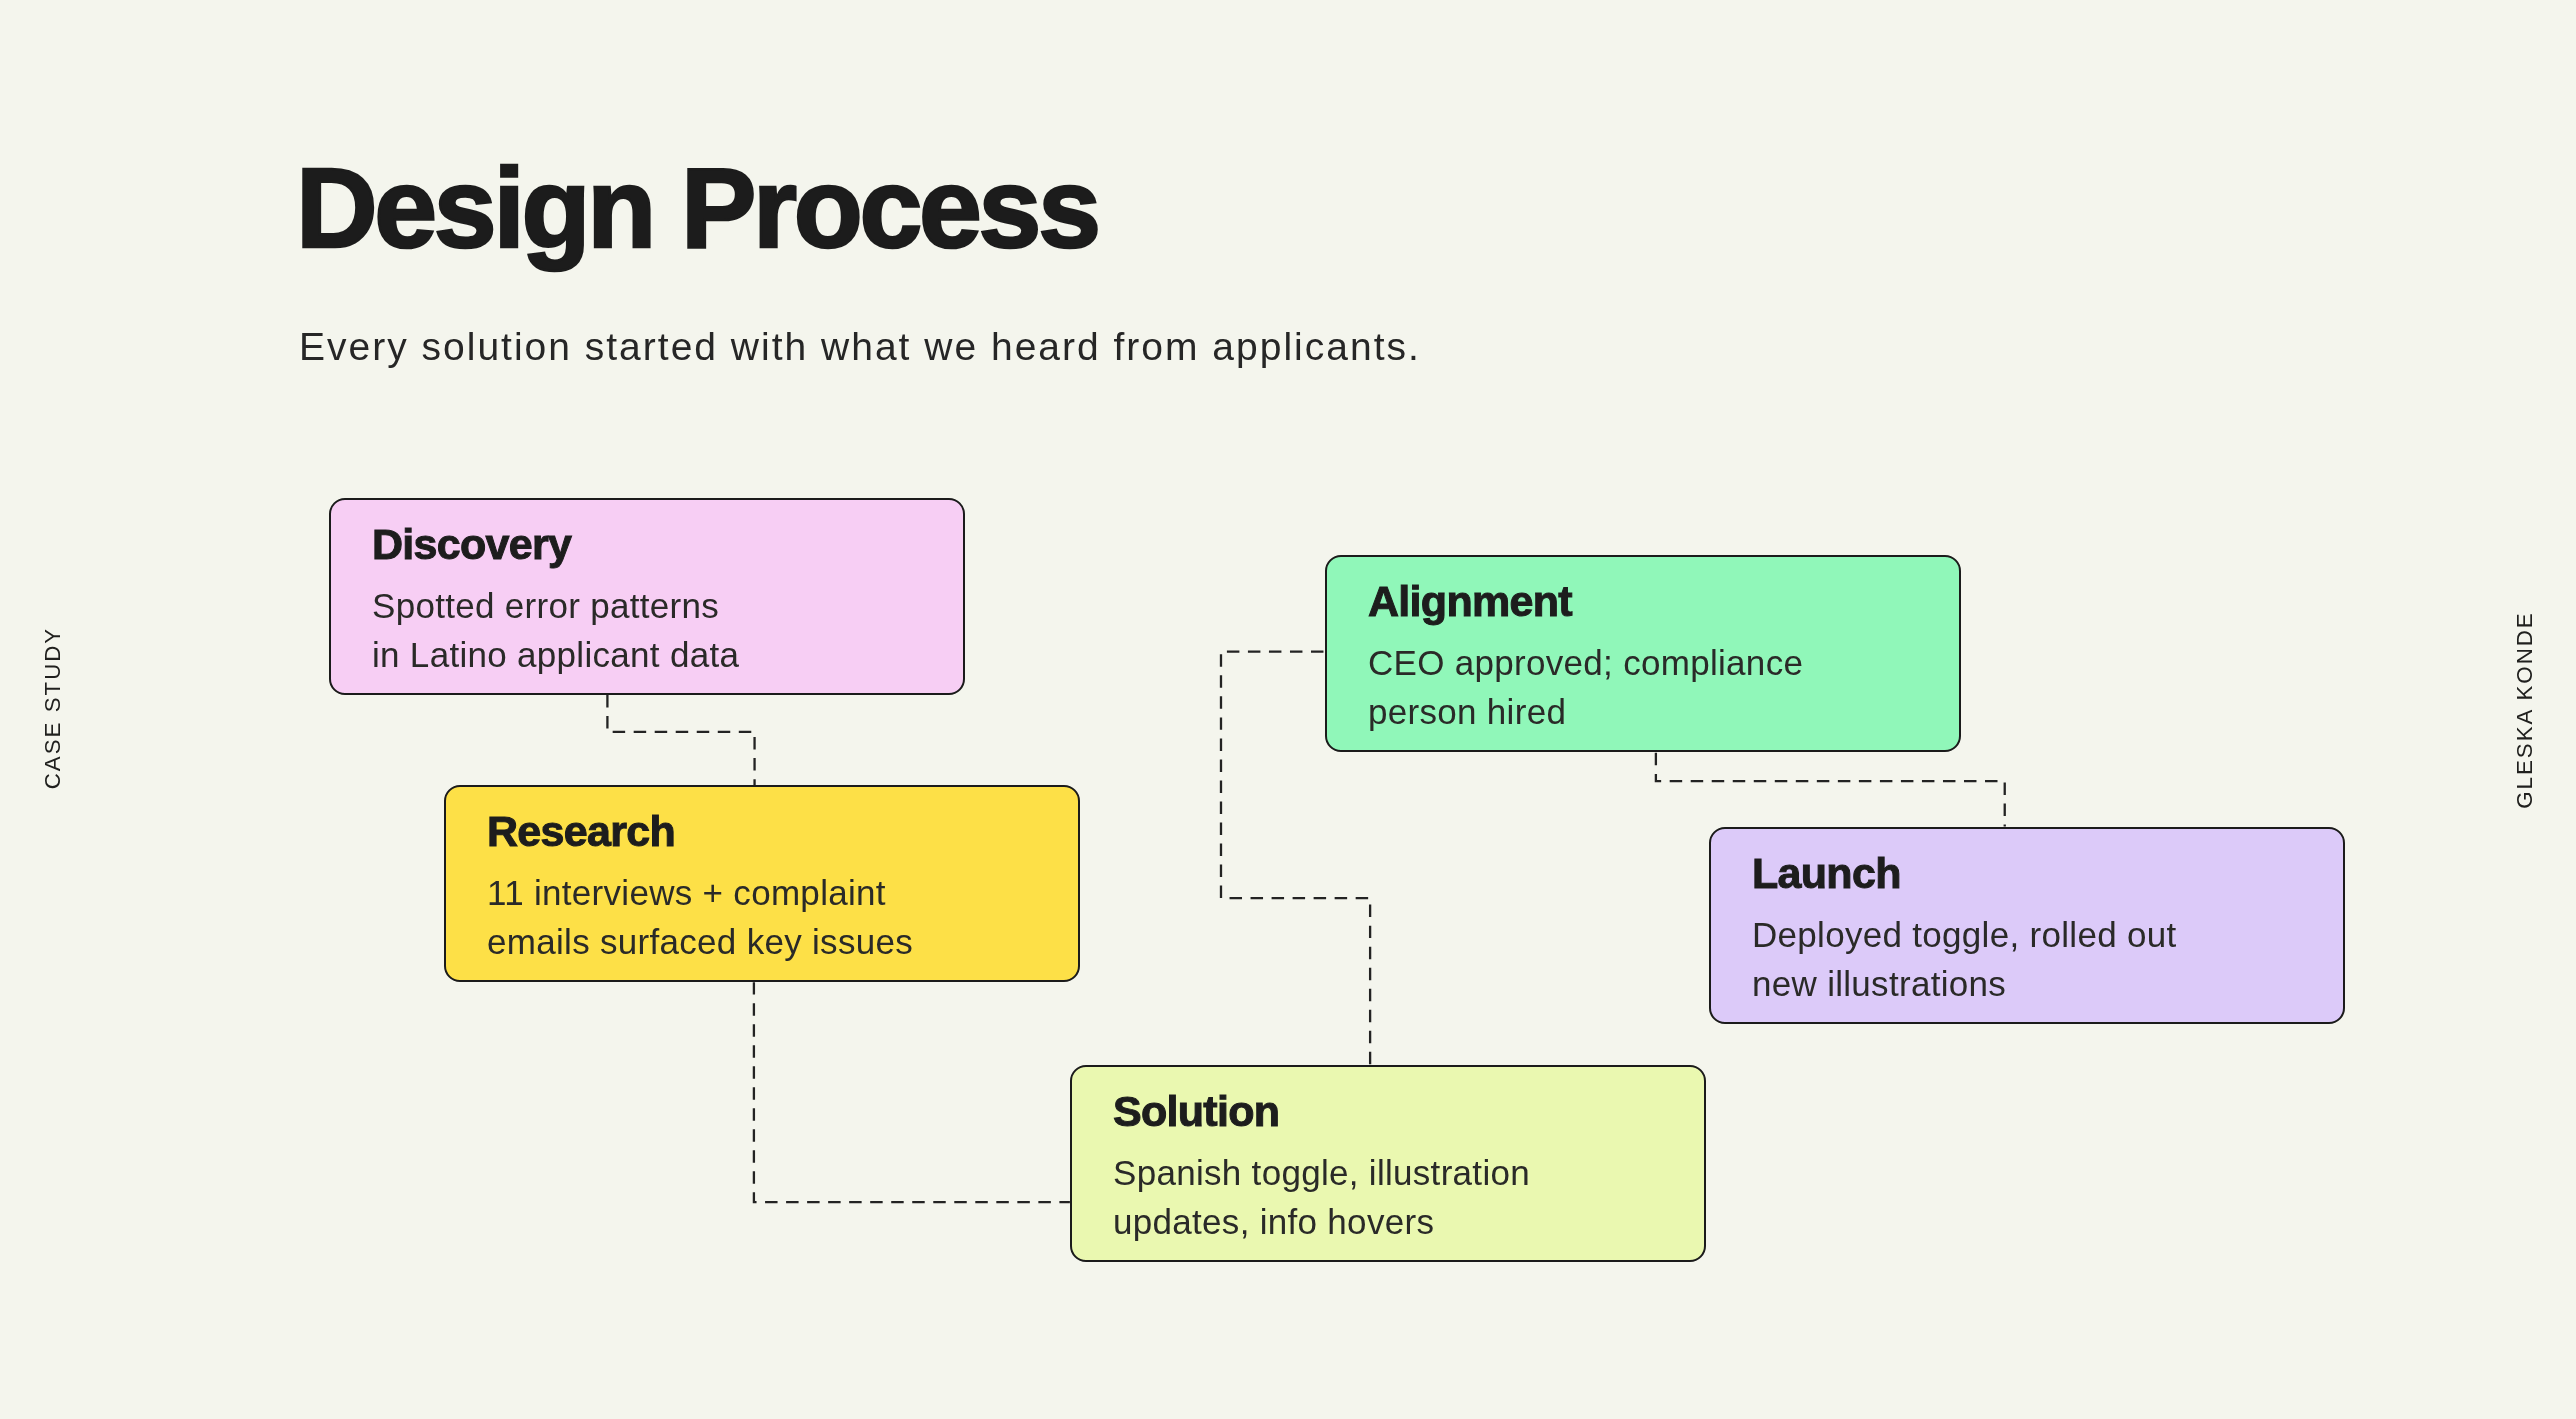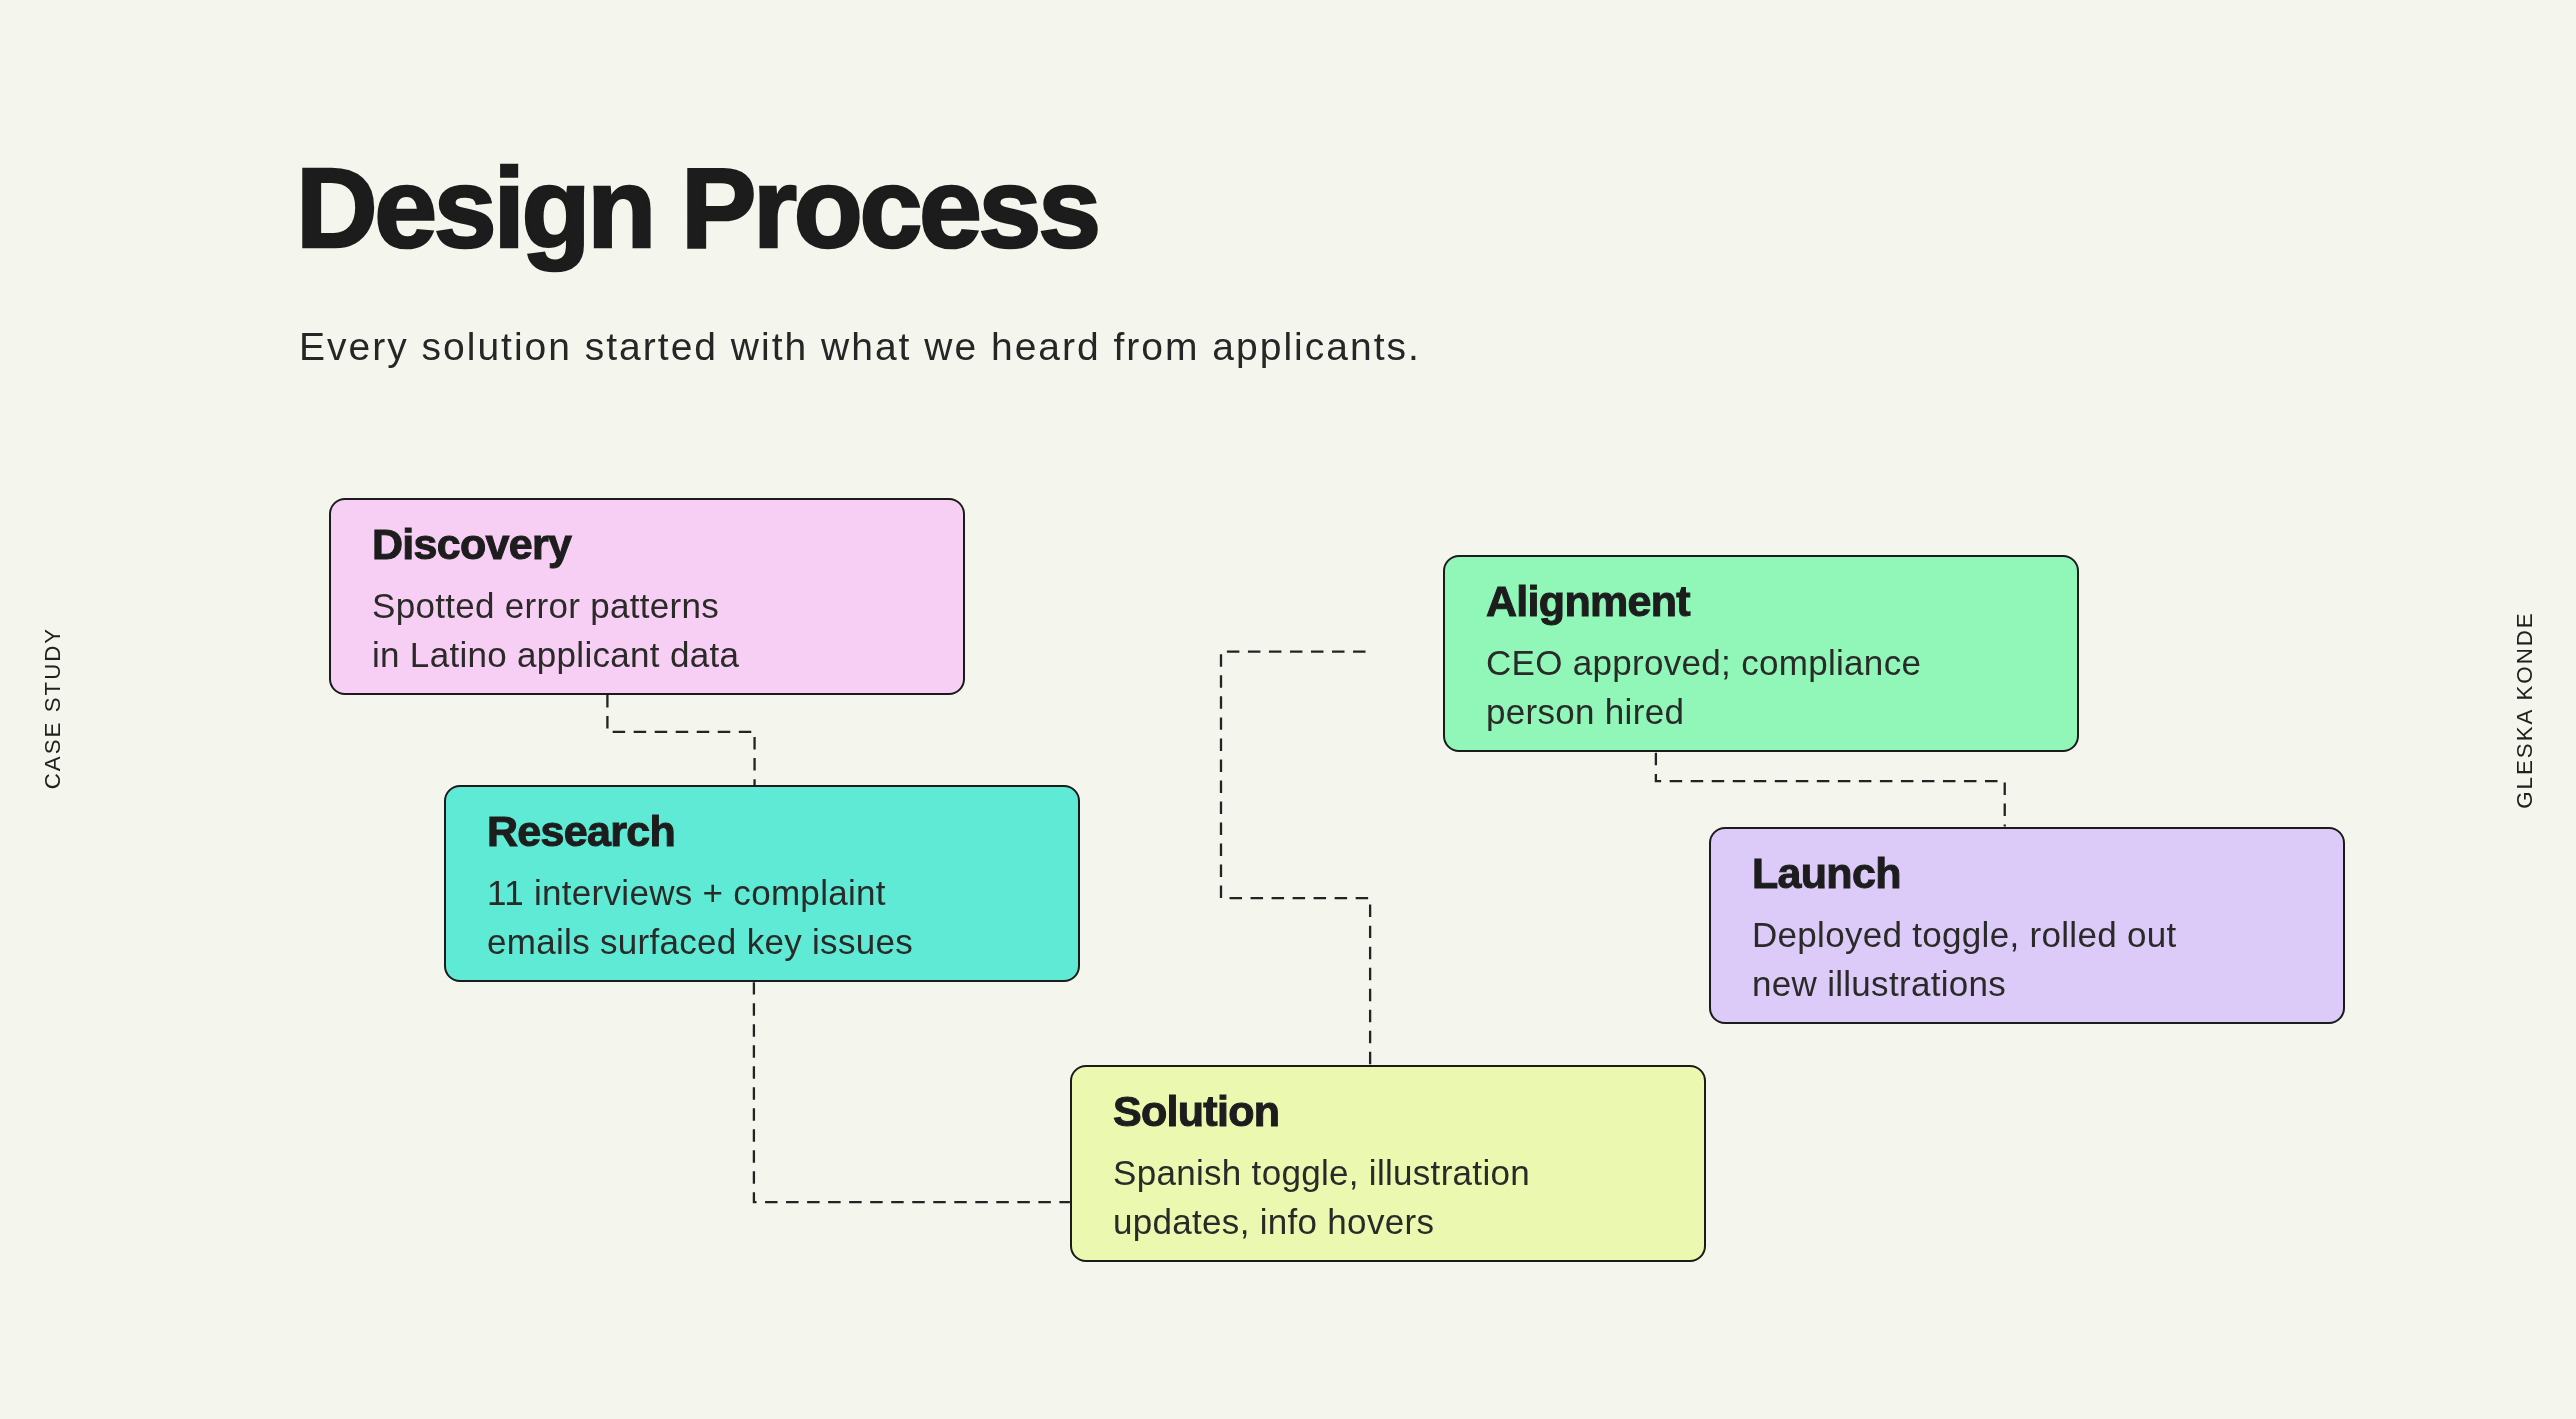--- a/index.html
+++ b/index.html
@@ -70,21 +70,21 @@
     position: absolute;
     width: 636px;
     height: 197px;
     box-sizing: border-box;
     border: 2px solid #1b1b1b;
     border-radius: 16px;
     padding: 20px 37px 0 41px;
   }
   .card-discovery { left: 329px;  top: 498px;  }
   .card-research  { left: 444px;  top: 785px; }
-  .card-alignment { left: 1443px; top: 555px;  }
+  .card-alignment { left: 1325px; top: 555px;  }
   .card-launch    { left: 1709px; top: 827px; }
   .card-solution  { left: 1070px; top: 1065px; }
 
   .card-title {
     margin: 0 0 12px 0;
     font-size: 43px;
     line-height: 1.14;
     font-weight: bold;
     letter-spacing: -0.7px;
     color: #1d1d1d;
@@ -117,21 +117,21 @@
     <path d="M 2085 1620 L 2085 1367 L 1858 1367 L 1858 992 L 2089 992"></path>
     <path d="M 2520 1146 L 2520 1189 L 3051 1189 L 3051 1258"></path>
   </svg>
 
   <div class="card card-discovery" style="background-color: rgb(247, 206, 244);">
     <h2 class="card-title">Discovery</h2>
     <p class="card-body">Spotted error patterns
 in Latino applicant data</p>
   </div>
 
-  <div class="card card-research" style="background-color: #5eead4;">
+  <div class="card card-research" style="background-color: #fde047;">
     <h2 class="card-title">Research</h2>
     <p class="card-body">11 interviews + complaint
 emails surfaced key issues</p>
   </div>
 
   <div class="card card-alignment" style="background-color: rgb(144, 247, 185);">
     <h2 class="card-title">Alignment</h2>
     <p class="card-body">CEO approved; compliance
 person hired</p>
   </div>

